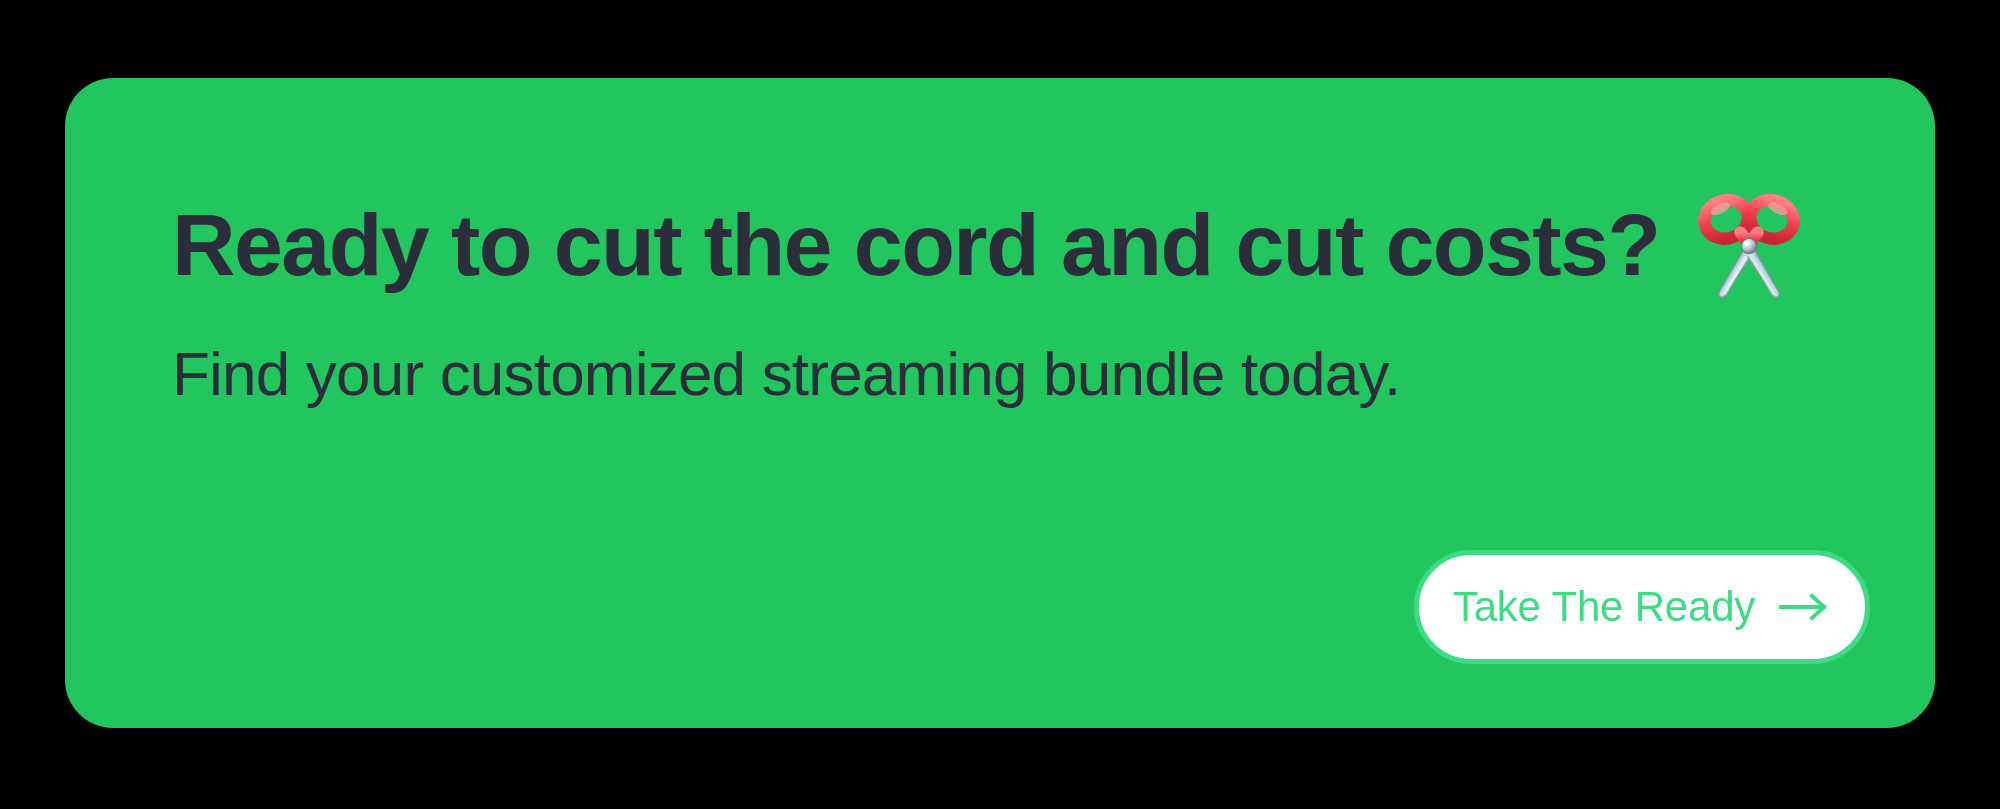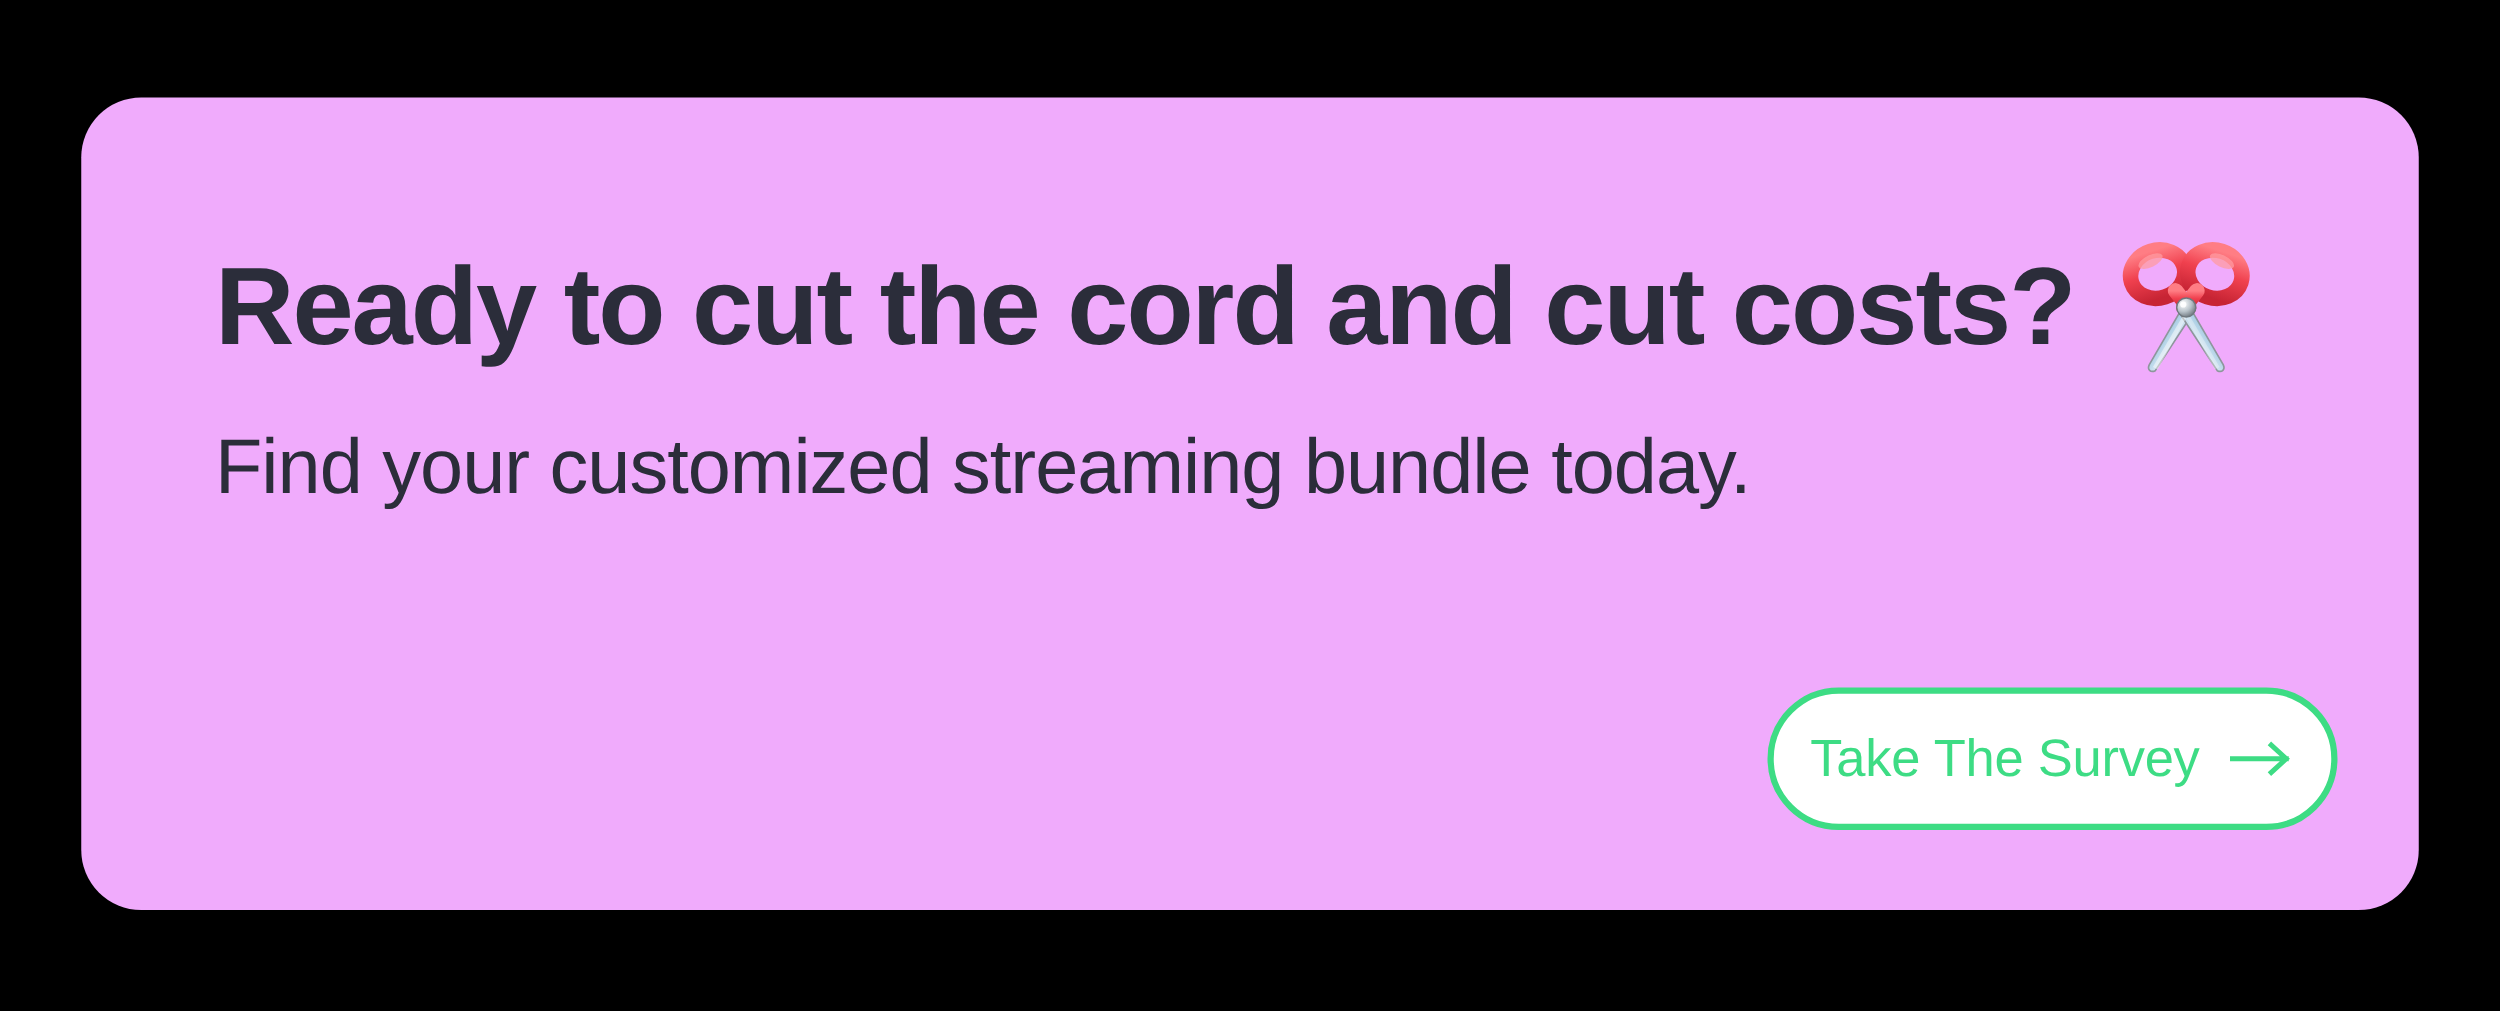--- a/index.html
+++ b/index.html
@@ -23,21 +23,21 @@
     background: #000000;
   }
 
   
   .promo-card {
     position: absolute;
     left: 65px;
     top: 78px;
     width: 1870px;
     height: 650px;
-    background: #f0abfc;
+    background: #22c55e;
     border-radius: 48px;
     box-sizing: border-box;
   }
 
   
   .headline-row {
     position: absolute;
     left: 107px;          
     top: 92px;            
     display: flex;
@@ -167,21 +167,21 @@
 
         <circle cx="64" cy="64" r="8" fill="url(#pivotGrad)" stroke="#6f787f" stroke-width="1.2"></circle>
         <circle cx="61.5" cy="61.5" r="2.6" fill="#ffffff" opacity="0.9"></circle>
       </svg>
     </div>
 
     <p class="subheadline">Find your customized streaming bundle today.</p>
 
     <div class="cta-wrap">
       <button class="cta-button" type="button">
-        <span class="cta-label">Take The Survey</span>
+        <span class="cta-label">Take The Ready</span>
         <svg class="cta-arrow" viewBox="0 0 52 30" aria-hidden="true">
           <path d="M2 15 H45 M33 4 L45 15 L33 26" fill="none" stroke="#3ddc84" stroke-width="4" stroke-linecap="square" stroke-linejoin="miter"></path>
         </svg>
       </button>
     </div>
 
   </div>
 </div>
 
 </body></html>

